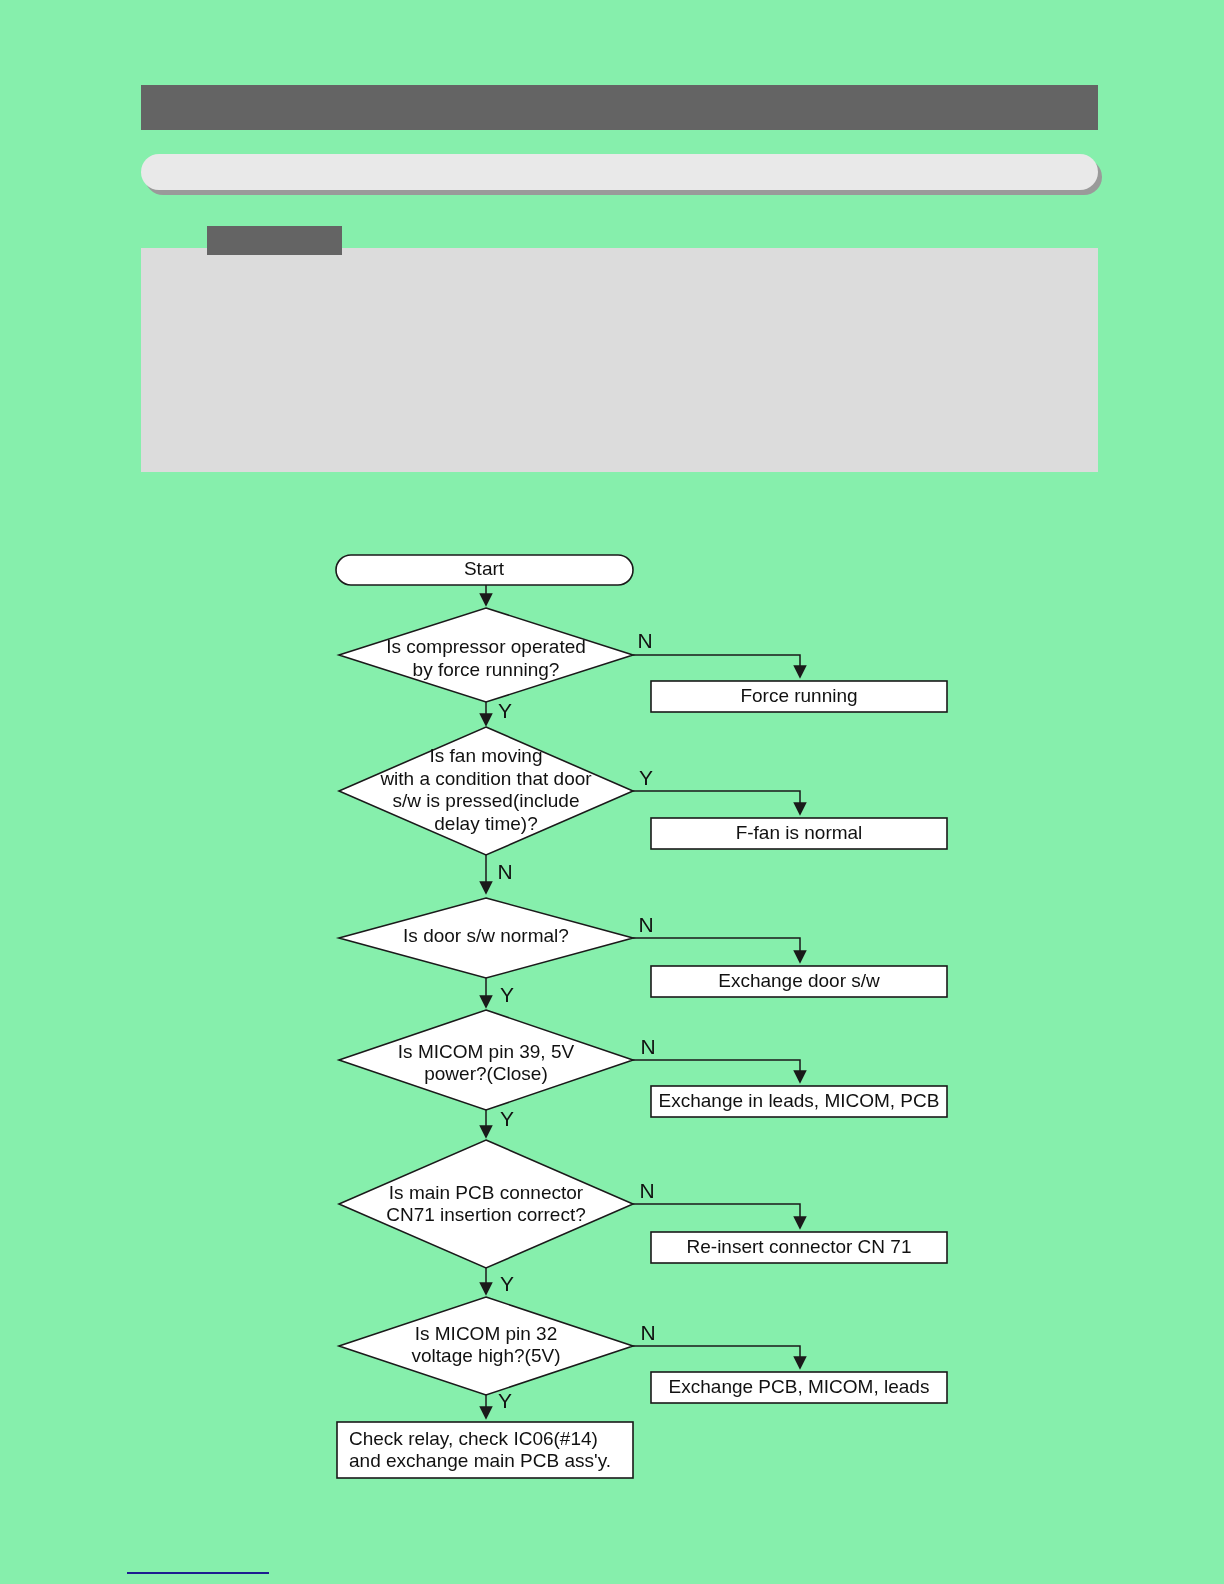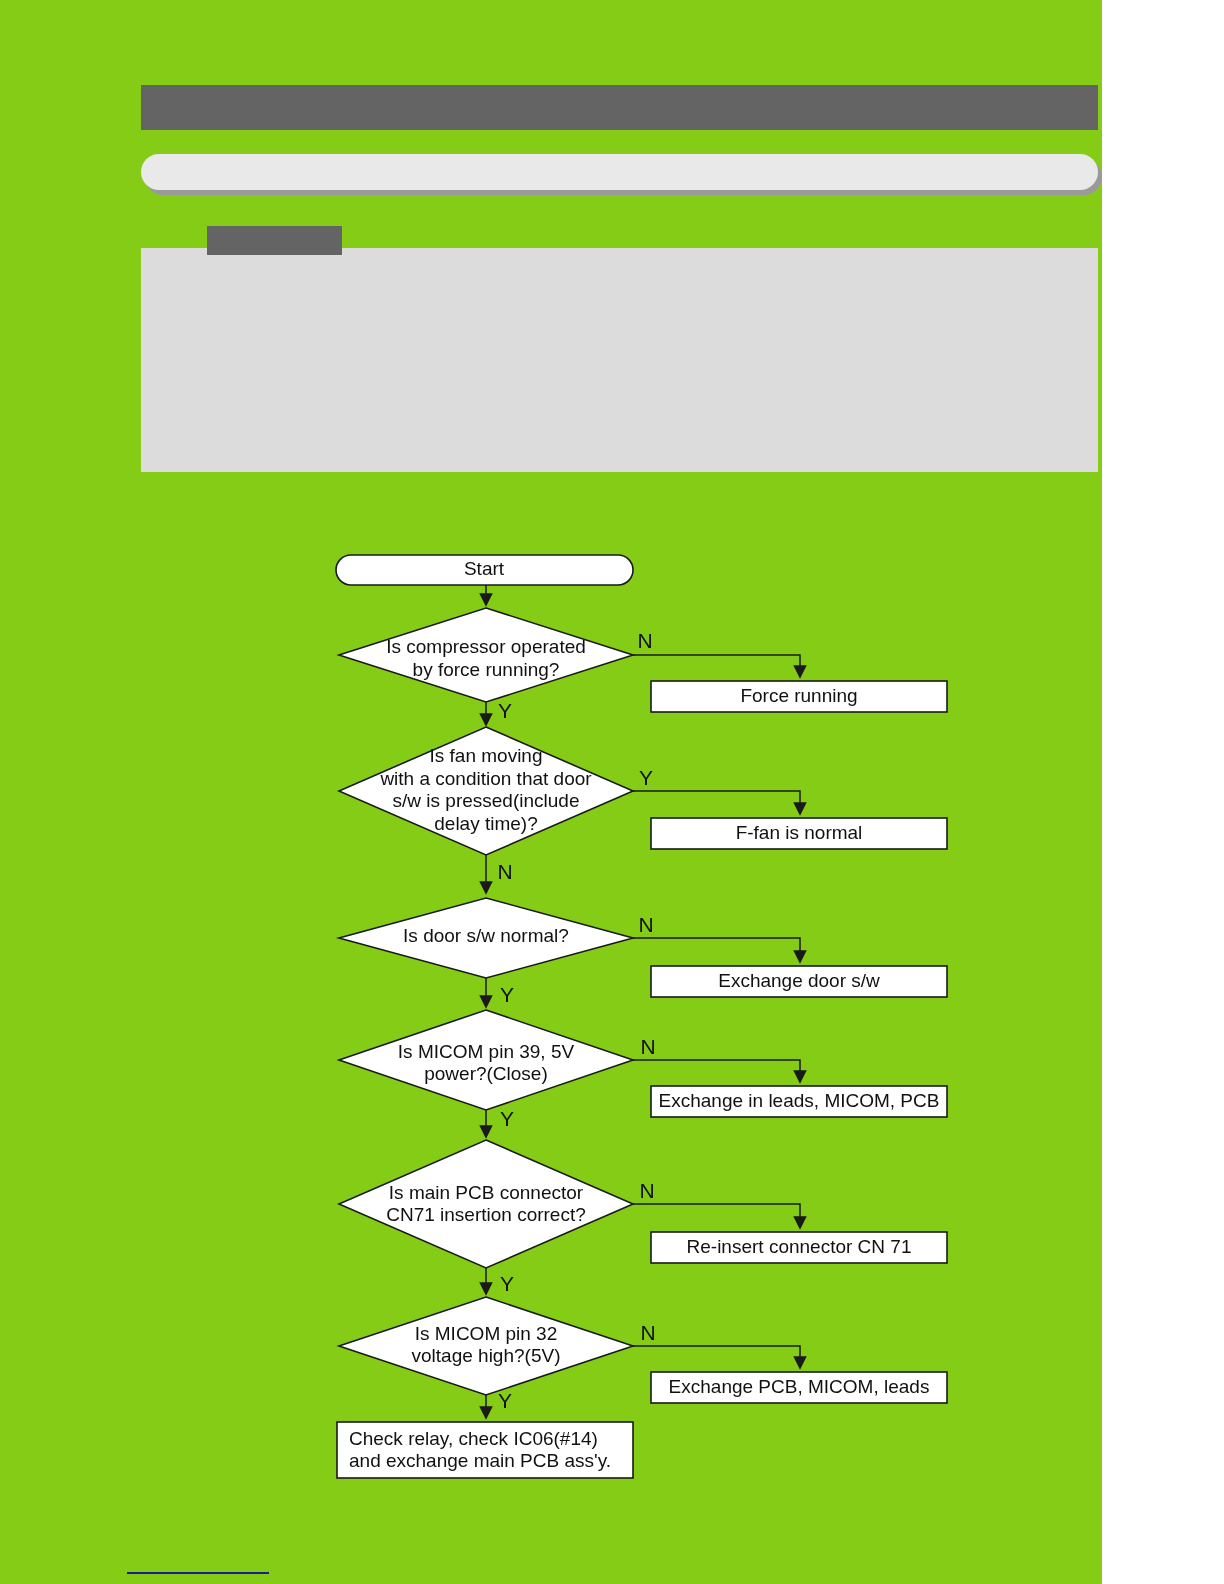--- a/index.html
+++ b/index.html
@@ -3,23 +3,23 @@
 <meta charset="utf-8">
 <style>
   html, body {
     margin: 0;
     padding: 0;
     background: #ffffff;
     font-family: "Liberation Sans", sans-serif;
   }
   .page {
     position: relative;
-    width: 1102px;
+    width: 1224px;
     height: 1584px;
-    background: #84cc16;
+    background: #86efac;
     overflow: hidden;
   }
   .title-bar {
     position: absolute;
     left: 141px;
     top: 85px;
     width: 957px;
     height: 45px;
     background: #646464;
   }

